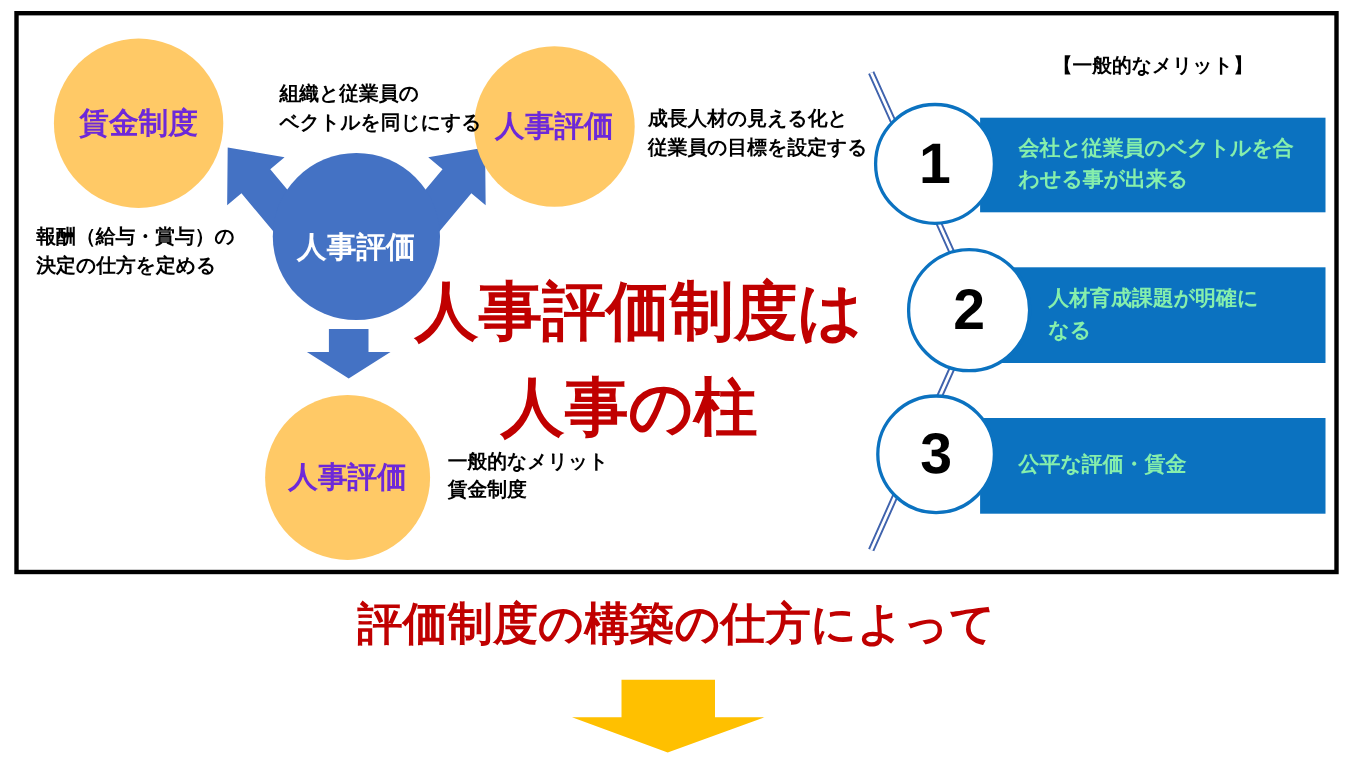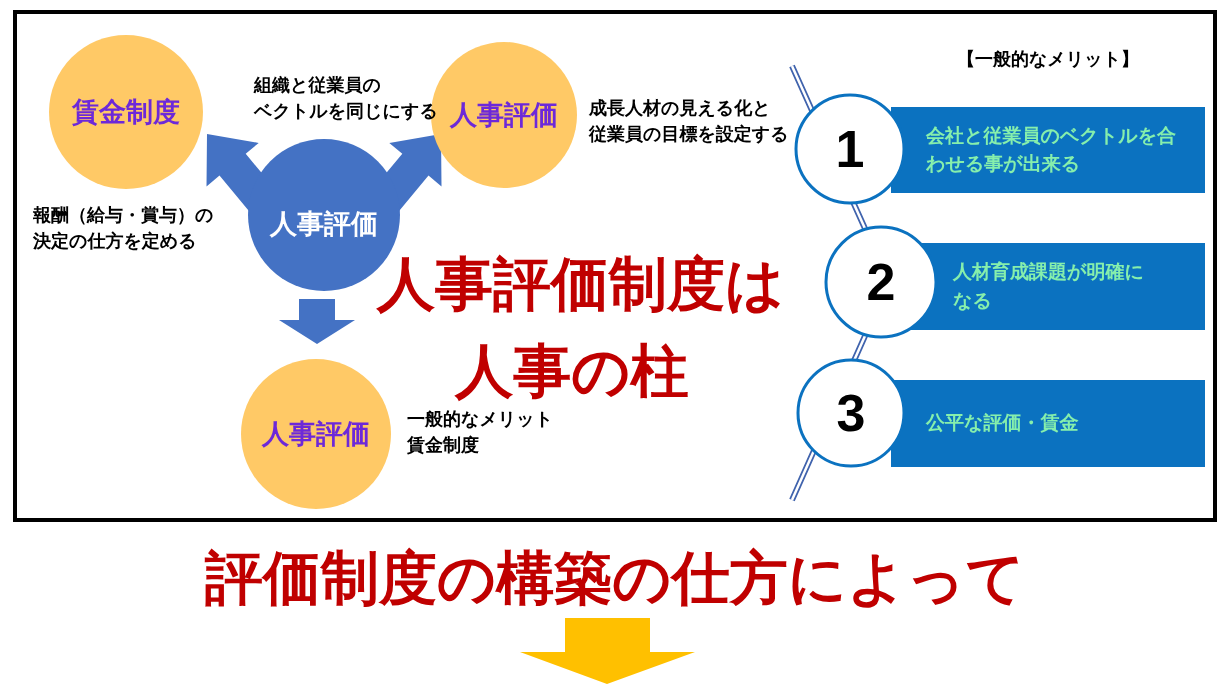--- a/index.html
+++ b/index.html
@@ -50,21 +50,21 @@
   .headline{
     position:absolute;left:360px;top:226px;width:390px;
     text-align:center;color:#C00000;
     font-size:58px;font-weight:bold;line-height:1.5;
     z-index:3;white-space:nowrap;
   }
   .headline .ln{display:block;}
   .footer-caption{
     position:absolute;left:0;top:540px;width:1230px;
     text-align:center;color:#C00000;
-    font-size:58px;font-weight:bold;white-space:nowrap;font-family:Liberation Mono, monospace;
+    font-size:41px;font-weight:bold;white-space:nowrap;font-family:Liberation Mono, monospace;
   }
   .footer-arrow-svg{position:absolute;left:500px;top:608px;width:240px;height:86px;}
 </style>
 </head>
 <body>
 
 <div class="canvas">
 
   <div class="board">
 

